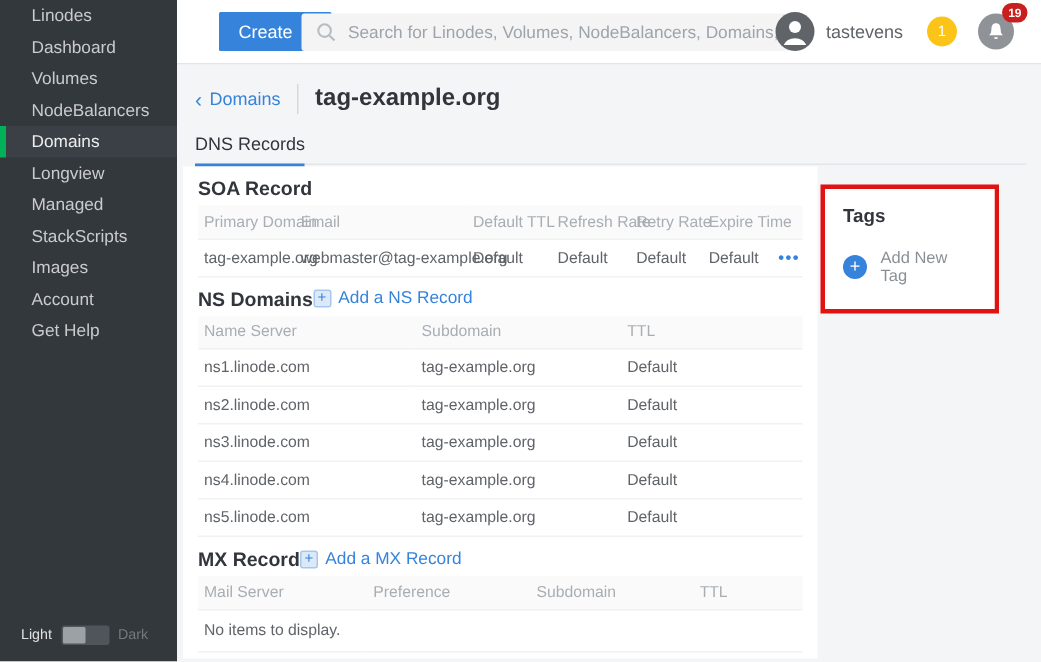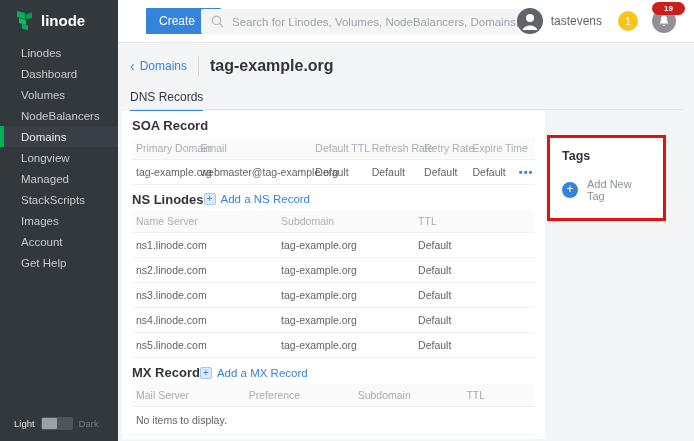--- a/index.html
+++ b/index.html
@@ -23,21 +23,21 @@
   .create-btn { position:absolute; left:12px; top:8px; height:26px; padding:0 10px 0 13px; background:#3683dc; color:#fff; font-size:12px; border:none; border-radius:1px; display:flex; align-items:center; gap:7px; cursor:pointer; font-family:inherit;margin-left:16px; }
   .search-box { position:absolute; left:83px; top:9px; width:334px; height:25px; background:#f4f4f4; border-radius:2px; display:flex; align-items:center; gap:8px; padding-left:10px; }
   .search-box input { border:none; outline:none; background:transparent; font-size:11.5px; color:#606469; width:300px; font-family:inherit; }
   .search-box input::placeholder { color:#9ea4ab; }
   .user-area { position:absolute; right:10px; top:8px; display:flex; align-items:center; }
   .avatar { width:26px; height:26px; border-radius:50%; background:#606469; display:flex; align-items:center; justify-content:center; cursor:pointer; }
   .username { font-size:12px; color:#606469; margin:0 16px 0 8px; }
   .badge-yellow { width:20px; height:20px; border-radius:50%; background:#fcc419; color:#fff; font-size:10px; display:flex; align-items:center; justify-content:center; cursor:pointer; }
   .bell-wrap { position:relative; margin-left:14px; margin-right:8px; }
   .bell-circle { width:24px; height:24px; border-radius:50%; background:#8f9397; display:flex; align-items:center; justify-content:center; cursor:pointer; }
-  .badge-red { position:absolute; top:-7px; right:-9px; background:#ca1f1f; color:#fff; font-size:8px; font-weight:bold; padding:2px 12px; border-radius:8px; }
+  .badge-red { position:absolute; top:-7px; right:-9px; background:#ca1f1f; color:#fff; font-size:8px; font-weight:bold; padding:2px 4px; border-radius:8px; }
 
   
   .main { position:absolute; left:118px; top:43px; width:576px; height:398px; }
   .breadcrumb { display:flex; align-items:center; gap:11px; padding:13px 0 9px 12px; }
   .back-link { color:#3683dc; font-size:12px; display:flex; align-items:center; gap:5px; cursor:pointer; }
   .back-arrow { font-size:14px; line-height:10px; }
   .bc-divider { width:1px; height:20px; background:#d6d9dc; }
   .page-title { font-size:16px; font-weight:bold; color:#32363c; }
 
   .tabbar { margin:2px 10px 0 12px; border-bottom:1px solid #e3e5e8; height:23px; }
@@ -51,40 +51,31 @@
   .add-sq { width:12px; height:12px; background:#dce9f8; border:1px solid #a7c7ee; border-radius:2px; color:#3683dc; font-size:10px; line-height:10px; text-align:center; }
 
   table.tbl { width:403px; margin:0 10px; border-collapse:collapse; table-layout:fixed; }
   .tbl th { background:#fafafa; color:#a9aeb4; font-weight:normal; font-size:10.5px; text-align:left; height:22px; padding:0 4px; border-bottom:1px solid #f0f1f2; white-space:nowrap; }
   .tbl td { color:#606469; font-size:10.5px; height:25px; padding:0 4px; border-bottom:1px solid #f0f1f2; white-space:nowrap; }
   .tbl tr:last-child td { border-bottom:1px solid #f0f1f2; }
   td.actions { text-align:right; color:#3683dc; font-weight:bold; letter-spacing:1px; cursor:pointer; font-size:11px; }
   td.empty-cell { height:28px; }
 
   .right-col { margin-left:2px; }
-  .tags-outline { margin-top:25px; border:3px solid #e01212; width:119px; }
+  .tags-outline { margin-top:13px; border:3px solid #e01212; width:119px; }
   .tags-panel { background:#fff; padding:11px 12px 16px 12px; }
   .tags-title { font-size:12.5px; font-weight:bold; color:#32363c; }
   .add-tag-row { display:flex; align-items:center; gap:9px; margin-top:15px; cursor:pointer; }
   .add-circle { width:16px; height:16px; border-radius:50%; background:#3683dc; color:#fff; font-size:12px; line-height:15px; text-align:center; flex:none; }
   .add-tag-label { color:#8a9095; font-size:11px; }
 </style>
 </head>
 <body>
 
 <div class="sidebar">
-  <div class="logo-row">
-    <svg width="19" height="21" viewBox="0 0 19 21">
-      <polygon points="2,1 10,3 10,9 2,7" fill="#00b159"></polygon>
-      <polygon points="4,8 11,10 11,15 4,13" fill="#02c25e"></polygon>
-      <polygon points="11,4 17,2.5 17,8 11,9.5" fill="#019b4f"></polygon>
-      <polygon points="7,14 13,15.5 13,20 7,18.5" fill="#00b159"></polygon>
-    </svg>
-    <span class="logo-text">linode</span>
-  </div>
   <div class="nav">
     <div class="nav-item">
         <span>Linodes</span>
       </div>
       <div class="nav-item">
         <span>Dashboard</span>
       </div>
       <div class="nav-item">
         <span>Volumes</span>
       </div>
@@ -207,21 +198,21 @@
             <td>Default</td>
             <td>Default</td>
             <td>Default</td>
             <td>Default</td>
             <td class="actions">•••</td>
           </tr>
         </tbody>
       </table>
 
       <div class="section-head">
-        <span class="section-title">NS Linodes</span>
+        <span class="section-title">NS Domains</span>
         <span class="add-link">
           <span class="add-sq">+</span>
           <span>Add a NS Record</span>
         </span>
       </div>
       <table class="tbl">
         <colgroup>
             <col style="width:36%">
             <col style="width:34%">
             <col style="width:30%">

